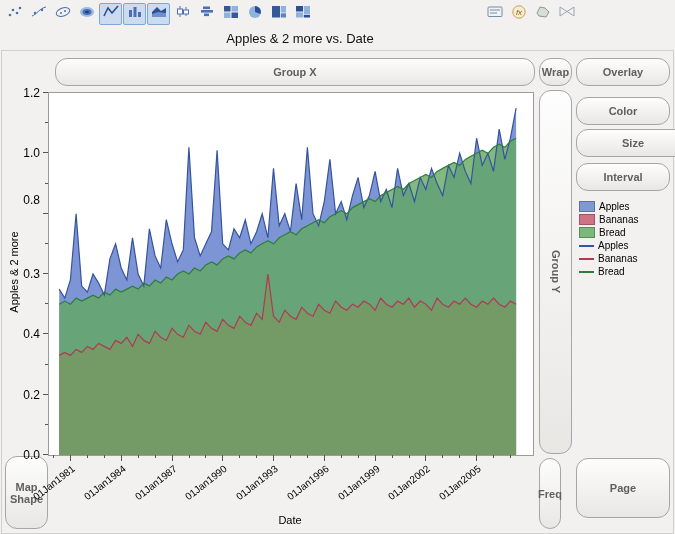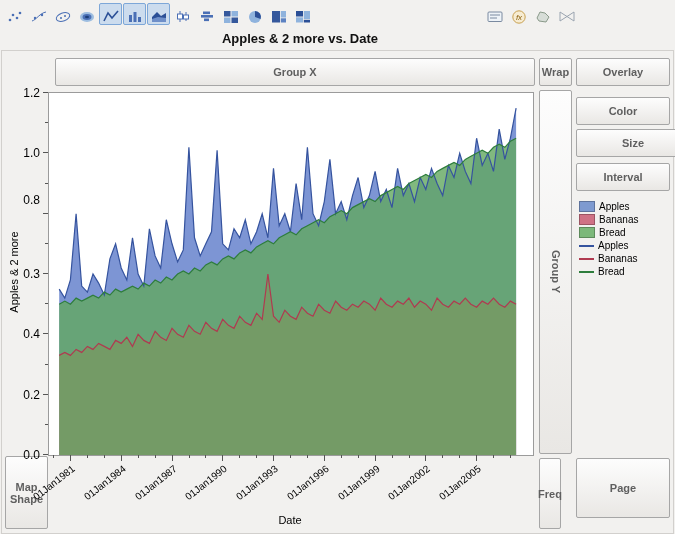--- a/index.html
+++ b/index.html
@@ -1,33 +1,33 @@
 <!DOCTYPE html>
 <html><head>
 <meta charset="utf-8">
 <style>
   html,body{margin:0;padding:0;}
   body{font-family:"Liberation Sans", sans-serif; background:#f2f1ef;}
   .app{position:relative; width:675px; height:534px; background:#f2f1ef; overflow:visible;}
 
   
   .toolbar{position:absolute; left:3px; top:2px; height:24px; display:flex; align-items:center;}
-  .tb-btn{width:21px; height:20px; margin-right:1px; display:flex; align-items:flex-end; justify-content:center;
+  .tb-btn{width:21px; height:20px; margin-right:1px; display:flex; align-items:flex-start; justify-content:center;
           border:1px solid transparent; border-radius:2px; cursor:pointer;}
   .tb-btn.sel{background:#ccdcee; border:1px solid #7da7d8;}
 
   
   .graph-title{position:absolute; left:0; top:31px; width:600px; text-align:center;
-               font-size:13px; font-weight:bold; color:#111;}
+               font-size:13px; font-weight:normal; color:#111;}
 
   .frame{position:absolute; left:1px; top:50px; width:671px; height:482px; border:1px solid #d2d0cd;}
 
   
   .zone{position:absolute; display:flex; align-items:center; justify-content:center;
-        background:linear-gradient(#fdfdfd,#e9e7e4); border:1px solid #a6a6a6; border-radius:2px;
+        background:linear-gradient(#fdfdfd,#e9e7e4); border:1px solid #a6a6a6; border-radius:12px;
         color:#5f5f5f; font-size:11px; font-weight:bold; box-sizing:border-box; cursor:pointer; text-align:center;}
   .zone.vert span{writing-mode:vertical-rl;}
 
   
   .plot{position:absolute; left:48px; top:92px; width:484px; height:362px; background:#ffffff;
         border:1px solid #9b9b9b; box-sizing:content-box;}
   .plot svg{position:absolute; left:0; top:0;}
 
   
   .ylab{position:absolute; width:38px; text-align:right; font-size:12px; color:#000;}

